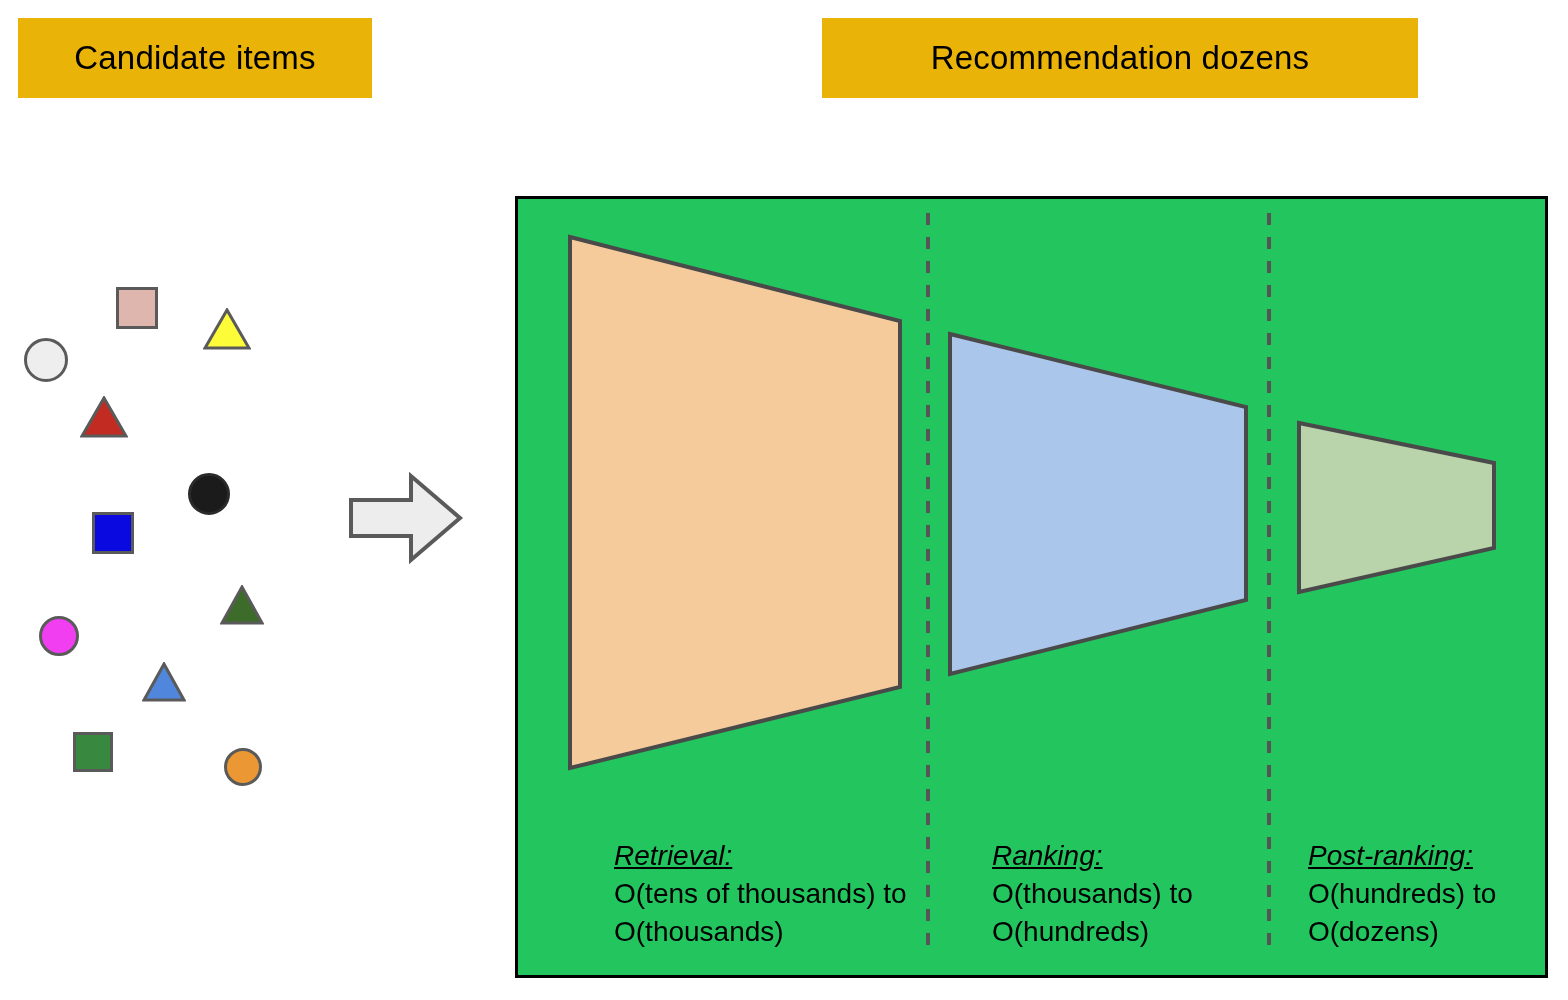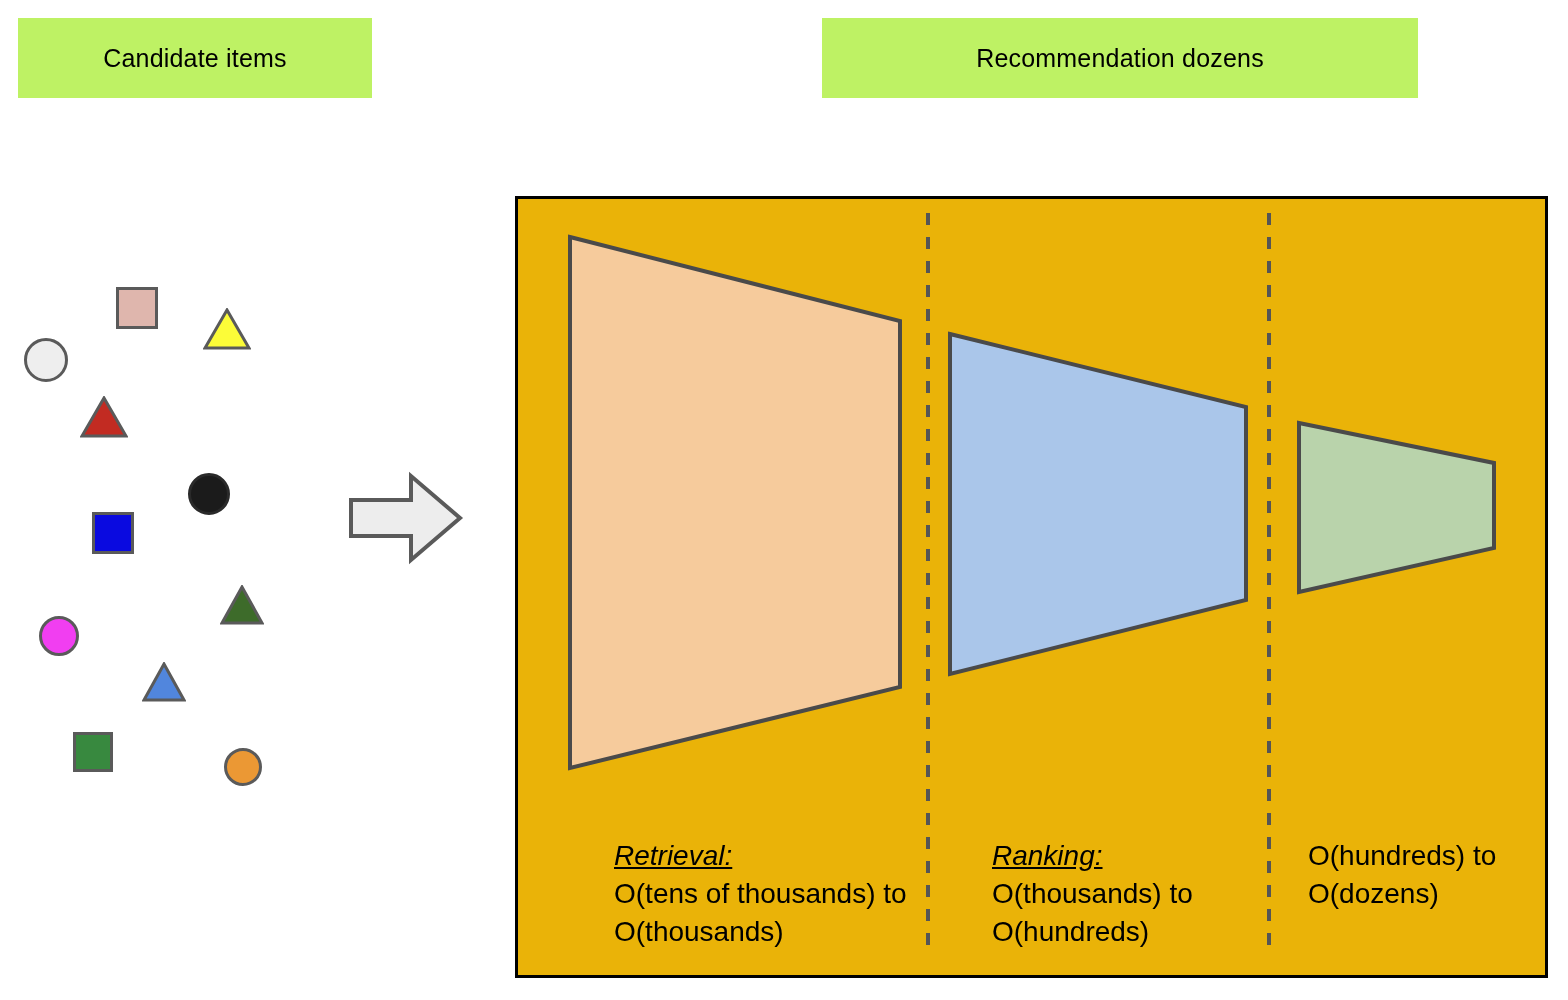--- a/index.html
+++ b/index.html
@@ -11,26 +11,26 @@
     width: 1568px;
     height: 1000px;
     position: relative;
     font-family: "Liberation Sans", sans-serif;
     overflow: hidden;
   }
 
   
   .header-chip {
     position: absolute;
-    background: #bef264;
+    background: #eab308;
     display: flex;
     align-items: center;
     justify-content: center;
     color: #000000;
-    font-size: 25px;
+    font-size: 33px;
     font-weight: 400;
     letter-spacing: 0.2px;
   }
   #chip-candidate {
     left: 18px;
     top: 18px;
     width: 354px;
     height: 80px;
   }
   #chip-engine {
@@ -73,21 +73,21 @@
 
   
   #engine-box {
     position: absolute;
     left: 515px;
     top: 196px;
     width: 1033px;
     height: 782px;
     border: 3px solid #000000;
     box-sizing: border-box;
-    background: #eab308;
+    background: #22c55e;
   }
 
   #funnel-svg {
     position: absolute;
     left: 0;
     top: 0;
     width: 1033px;
     height: 782px;
   }
 
@@ -192,16 +192,17 @@
     <span class="stage-body">O(thousands)</span>
   </div>
 
   <div class="stage-caption" id="caption-ranking">
     <span class="stage-title">Ranking:</span>
     <span class="stage-body">O(thousands) to</span>
     <span class="stage-body">O(hundreds)</span>
   </div>
 
   <div class="stage-caption" id="caption-postrank">
+    <span class="stage-title">Post-ranking:</span>
     <span class="stage-body">O(hundreds) to</span>
     <span class="stage-body">O(dozens)</span>
   </div>
 </div>
 
 </body></html>

